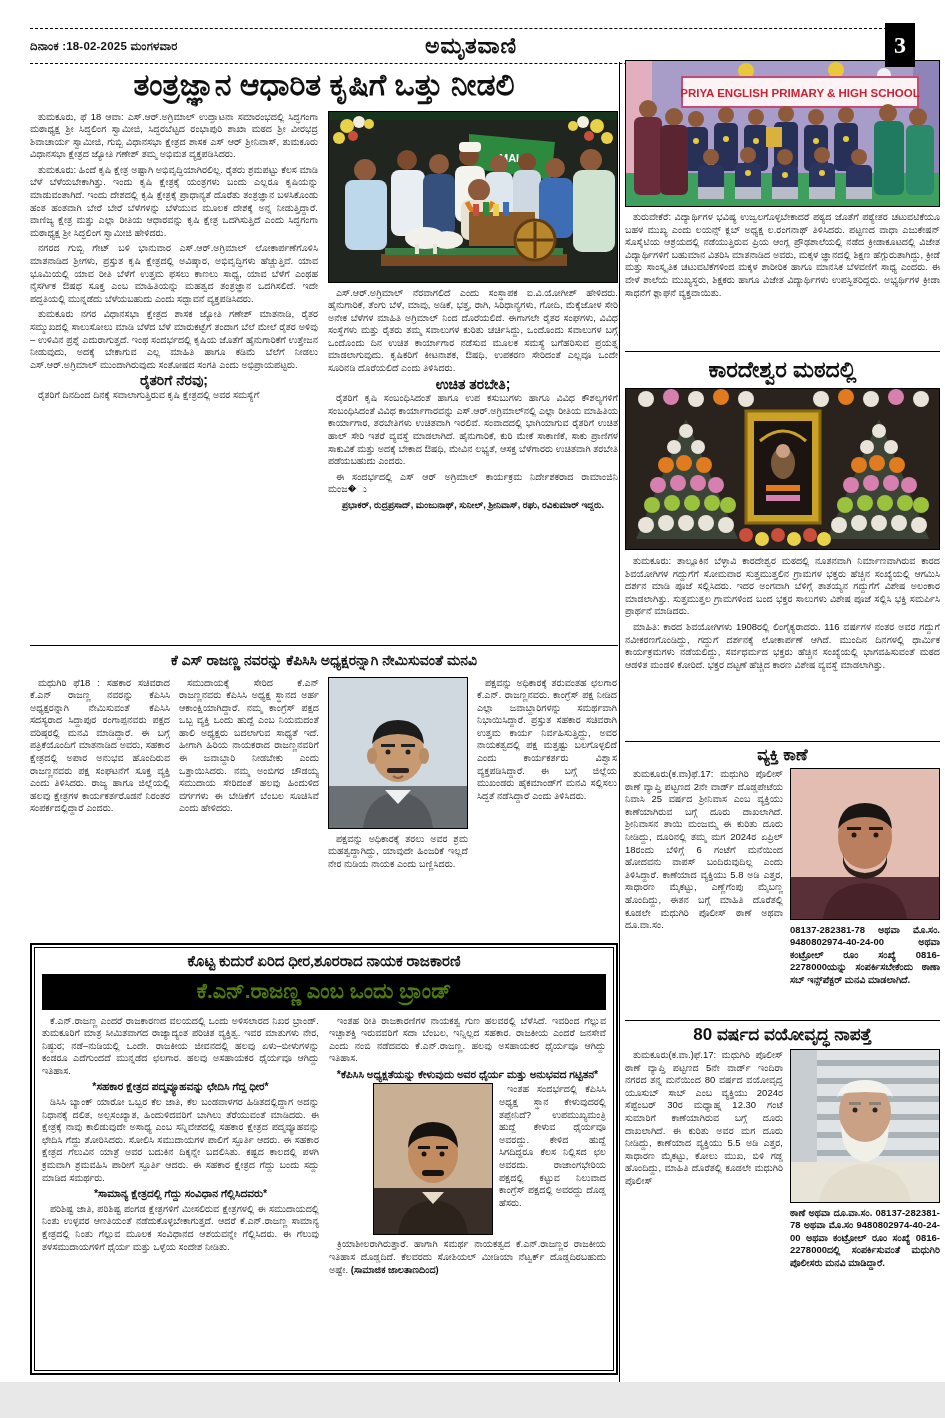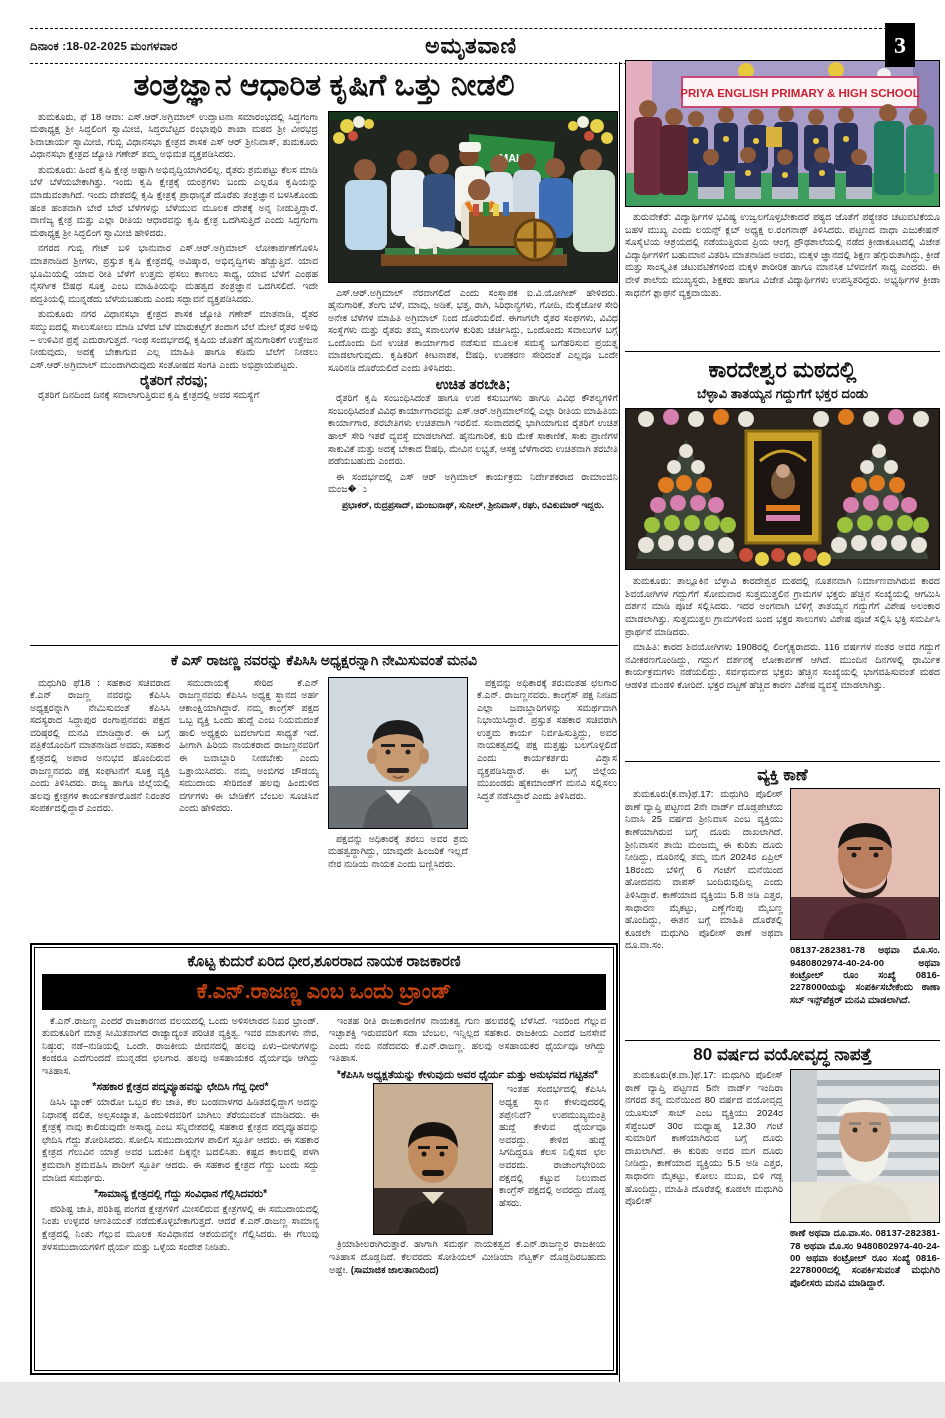--- a/index.html
+++ b/index.html
@@ -34,21 +34,21 @@
   
   .kpcc{border-top:1px solid #000;margin-top:6px;padding-top:4px;}
   .kpcc-headline{font-size:14px;font-weight:bold;text-align:center;margin:2px 0 8px 0;}
   .kpcc-cols{display:flex;gap:9px;height:258px;overflow:hidden;}
   .kpcc-col{width:140px;overflow:hidden;}
   .kpcc-photo{margin-bottom:4px;}
   
   .box-outer{border:2px solid #000;padding:2px;margin-top:8px;height:432px;box-sizing:border-box;}
   .box-inner{border:1px solid #000;padding:4px 7px;height:100%;box-sizing:border-box;overflow:hidden;}
   .box-kicker{font-size:15px;font-weight:bold;text-align:center;margin:1px 0 4px 0;font-family:Liberation Serif, serif;}
-  .box-titlebar{background:#000;color:#c2410c;text-align:center;font-size:21px;font-weight:bold;
+  .box-titlebar{background:#000;color:#4d7c0f;text-align:center;font-size:21px;font-weight:bold;
                 padding:5px 0 7px 0;margin-bottom:5px;}
   .box-cols{display:flex;gap:10px;}
   .box-col{width:278px;}
   .box-sub{font-size:10.5px;font-weight:bold;text-align:center;margin:3px 0;}
   .box-photo-row{display:flex;gap:6px;margin:3px 0;padding-left:44px;}
   .box-photo-row .side{flex:1;}
   
   .school-headline{font-size:16.5px;font-weight:bold;text-align:center;line-height:1.25;margin:2px 0 6px 0;}
   .school-body{height:134px;overflow:hidden;margin-top:4px;}
   .matha{border-top:1px solid #000;margin-top:6px;padding-top:3px;}
@@ -315,21 +315,20 @@
             <rect x="280" y="64" width="28" height="70" rx="6" fill="#2a8a6a"></rect>
         </svg>
       </div>
       <div class="school-body body-text">
         <p>ತುರುವೇಕೆರೆ: ವಿದ್ಯಾರ್ಥಿಗಳ ಭವಿಷ್ಯ ಉಜ್ವಲಗೊಳ್ಳಬೇಕಾದರೆ ಪಠ್ಯದ ಜೊತೆಗೆ ಪಠ್ಯೇತರ ಚಟುವಟಿಕೆಯೂ ಬಹಳ ಮುಖ್ಯ ಎಂದು ಲಯನ್ಸ್ ಕ್ಲಬ್ ಅಧ್ಯಕ್ಷ ಲ.ರಂಗನಾಥ್ ತಿಳಿಸಿದರು. ಪಟ್ಟಣದ ವಾಧಾ ಎಜುಕೇಷನ್ ಸೊಸೈಟಿಯ ಆಶ್ರಯದಲ್ಲಿ ನಡೆಯುತ್ತಿರುವ ಪ್ರಿಯ ಆಂಗ್ಲ ಪ್ರೌಢಶಾಲೆಯಲ್ಲಿ ನಡೆದ ಕ್ರೀಡಾಕೂಟದಲ್ಲಿ ವಿಜೇತ ವಿದ್ಯಾರ್ಥಿಗಳಿಗೆ ಬಹುಮಾನ ವಿತರಿಸಿ ಮಾತನಾಡಿದ ಅವರು, ಮಕ್ಕಳ ಜ್ಞಾನದಲ್ಲಿ ಶಿಕ್ಷಣ ಹೆಗ್ಗುರುತಾಗಿದ್ದು, ಕ್ರೀಡೆ ಮತ್ತು ಸಾಂಸ್ಕೃತಿಕ ಚಟುವಟಿಕೆಗಳಿಂದ ಮಕ್ಕಳ ಶಾರೀರಿಕ ಹಾಗೂ ಮಾನಸಿಕ ಬೆಳವಣಿಗೆ ಸಾಧ್ಯ ಎಂದರು. ಈ ವೇಳೆ ಶಾಲೆಯ ಮುಖ್ಯಸ್ಥರು, ಶಿಕ್ಷಕರು ಹಾಗೂ ವಿಜೇತ ವಿದ್ಯಾರ್ಥಿಗಳು ಉಪಸ್ಥಿತರಿದ್ದರು. ಅಭ್ಯರ್ಥಿಗಳ ಕ್ರೀಡಾ ಸಾಧನೆಗೆ ಶ್ಲಾಘನೆ ವ್ಯಕ್ತವಾಯಿತು.</p>
       </div>
     </div>
 
     <div class="matha">
       <div class="matha-headline">ಕಾರದೇಶ್ವರ ಮಠದಲ್ಲಿ</div>
-      <div class="matha-sub">ಬೆಳ್ಳಾವಿ ತಾತಯ್ಯನ ಗದ್ದುಗೆಗೆ ಭಕ್ತರ ದಂಡು</div>
       <div class="photo-frame" style="margin-top:5px;">
         <svg width="313" height="160" viewBox="0 0 313 160">
           <rect width="313" height="160" fill="#2a221d"></rect>
 
           <g>
             <circle cx="20" cy="10" r="8" fill="#e8e4da"></circle>
               <circle cx="45" cy="8" r="8" fill="#d77fae"></circle>
               <circle cx="70" cy="10" r="8" fill="#e8e4da"></circle>
               <circle cx="95" cy="8" r="8" fill="#e07b1f"></circle>
               <circle cx="120" cy="10" r="8" fill="#e8e4da"></circle>

